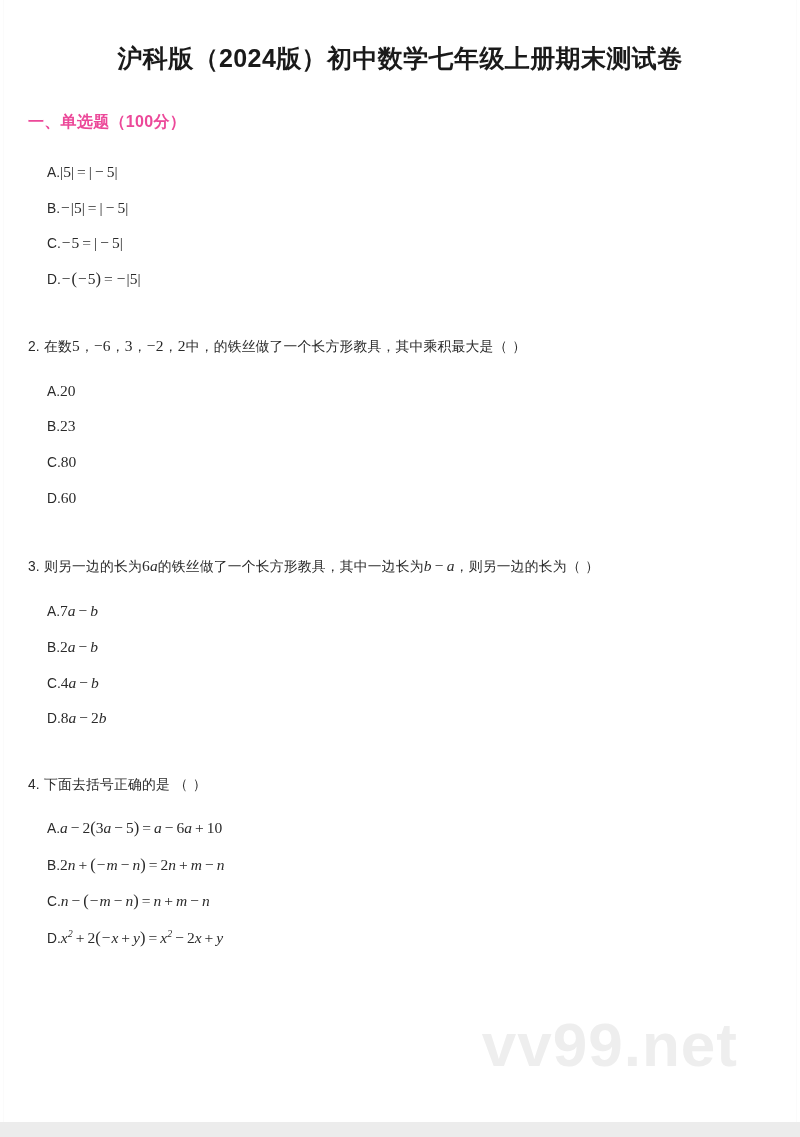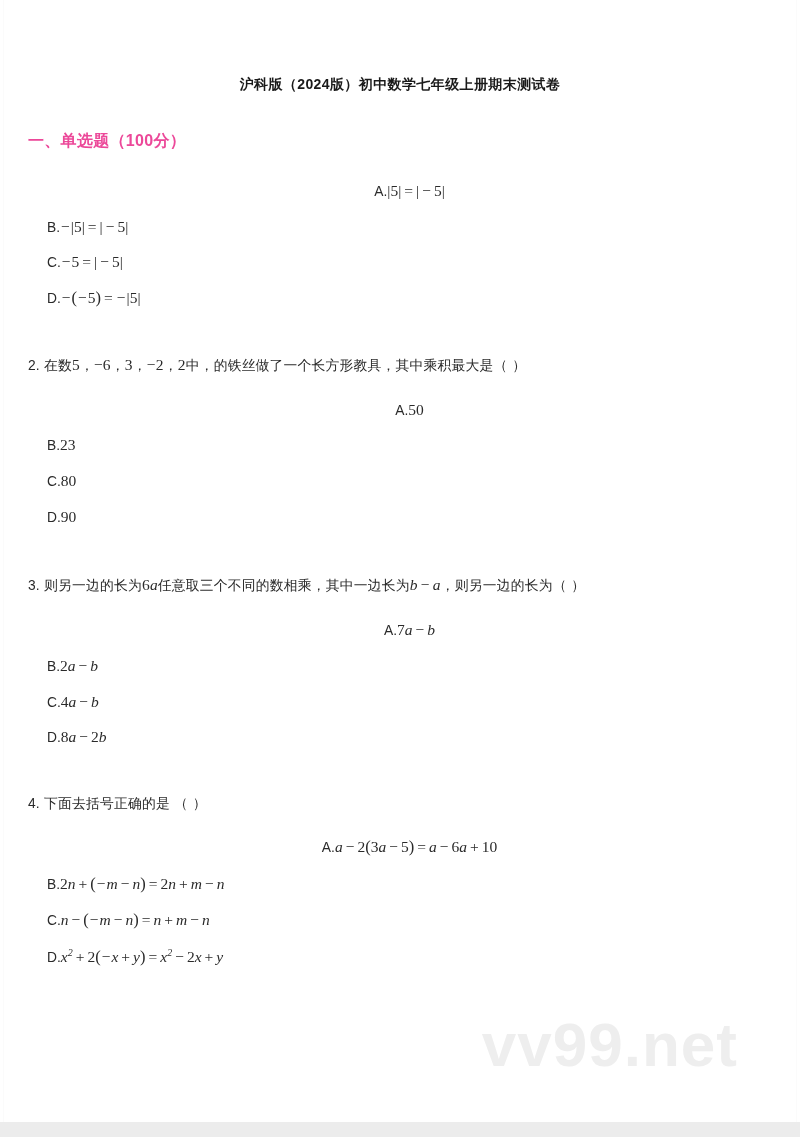--- a/index.html
+++ b/index.html
@@ -57,23 +57,23 @@
     letter-spacing: 1px;
     color: #eeeeee;
     z-index: 1;
     user-select: none;
     white-space: nowrap;
   }
 
   
   .doc-title {
     margin: 0;
-    padding-top: 76px;
+    padding-top: 42px;
     text-align: center;
-    font-size: 14px;
+    font-size: 25px;
     font-weight: bold;
     letter-spacing: 0.4px;
     color: #1a1a1a;
   }
 
   .section-header {
     margin-top: 37px;
     font-size: 16px;
     font-weight: bold;
     color: #ec4899;
@@ -99,21 +99,21 @@
     padding: 0;
     list-style: none;
   }
   .option {
     margin-top: 12px;
     padding-left: 19px;
     font-size: 13.8px;
     line-height: 1.5;
     color: #2a2a2a;
   }
-  .option:first-child { margin-top: 20px; text-align: center; }
+  .option:first-child { margin-top: 20px; }
   .mi {
     font-family: "Liberation Serif", "DejaVu Serif", serif;
     font-style: italic;
     font-size: 15.5px;
   }
   .mn {
     font-family: "Liberation Serif", "DejaVu Serif", serif;
     font-style: normal;
     font-size: 15.5px;
   }
@@ -185,38 +185,38 @@
       </ul>
     </div>
 
     <div class="question-block q2">
       <div class="q-stem">
         <span>2.</span>
         <span>在数</span><span class="mn">5</span><span>，</span><span class="mn">−6</span><span>，</span><span class="mn">3</span><span>，</span><span class="mn">−2</span><span>，</span><span class="mn">2</span><span>中，的铁丝做了一个长方形教具，其中乘积最大是</span><span class="blank-paren">（    ）</span>
       </div>
       <ul class="options">
         <li class="option">
-          <span class="opt-label">A.</span><span class="mn">50</span>
+          <span class="opt-label">A.</span><span class="mn">20</span>
         </li>
         <li class="option">
           <span class="opt-label">B.</span><span class="mn">23</span>
         </li>
         <li class="option">
           <span class="opt-label">C.</span><span class="mn">80</span>
         </li>
         <li class="option">
-          <span class="opt-label">D.</span><span class="mn">90</span>
+          <span class="opt-label">D.</span><span class="mn">60</span>
         </li>
       </ul>
     </div>
 
     <div class="question-block q3">
       <div class="q-stem">
         <span>3.</span>
-        <span>则另一边的长为</span><span class="mn">6</span><span class="mi">a</span><span>任意取三个不同的数相乘，其中一边长为</span><span class="mi">b</span><span class="op">−</span><span class="mi">a</span><span>，则另一边的长为</span><span class="blank-paren">（    ）</span>
+        <span>则另一边的长为</span><span class="mn">6</span><span class="mi">a</span><span>的铁丝做了一个长方形教具，其中一边长为</span><span class="mi">b</span><span class="op">−</span><span class="mi">a</span><span>，则另一边的长为</span><span class="blank-paren">（    ）</span>
       </div>
       <ul class="options">
         <li class="option">
           <span class="opt-label">A.</span><span class="mn">7</span><span class="mi">a</span><span class="op">−</span><span class="mi">b</span>
         </li>
         <li class="option">
           <span class="opt-label">B.</span><span class="mn">2</span><span class="mi">a</span><span class="op">−</span><span class="mi">b</span>
         </li>
         <li class="option">
           <span class="opt-label">C.</span><span class="mn">4</span><span class="mi">a</span><span class="op">−</span><span class="mi">b</span>

